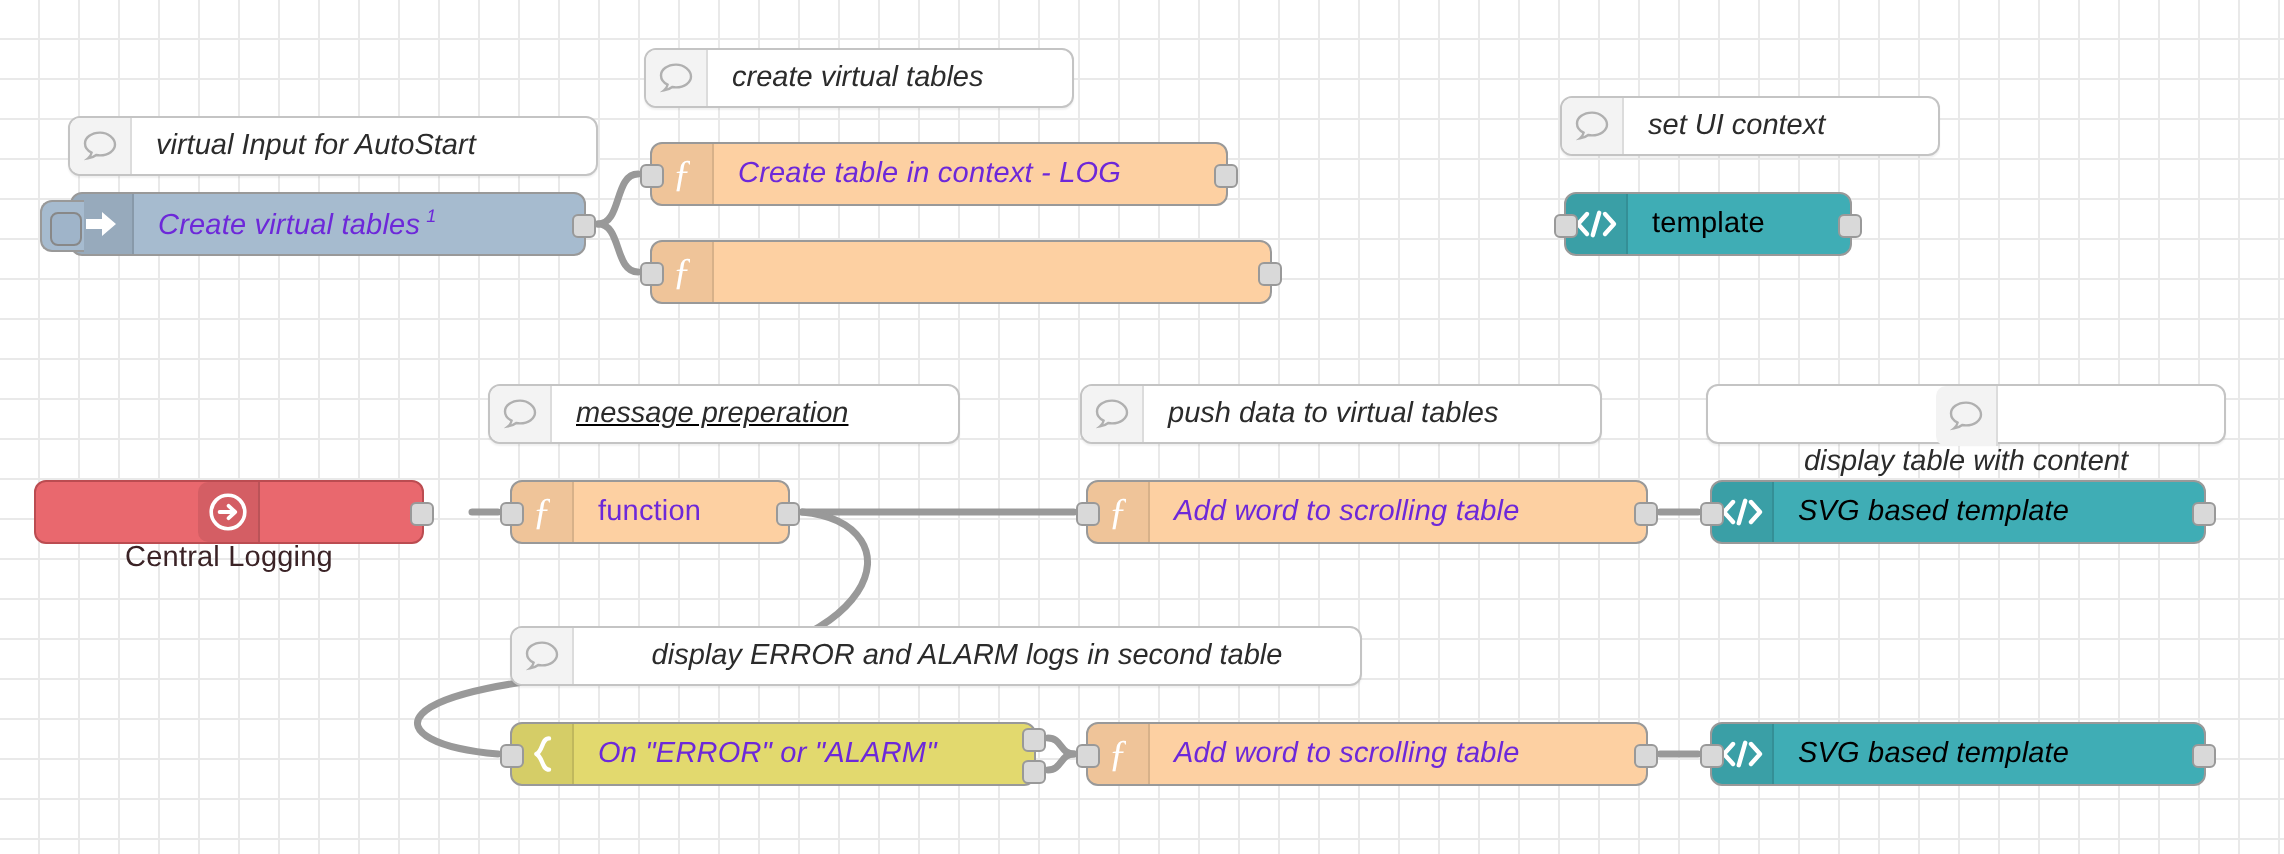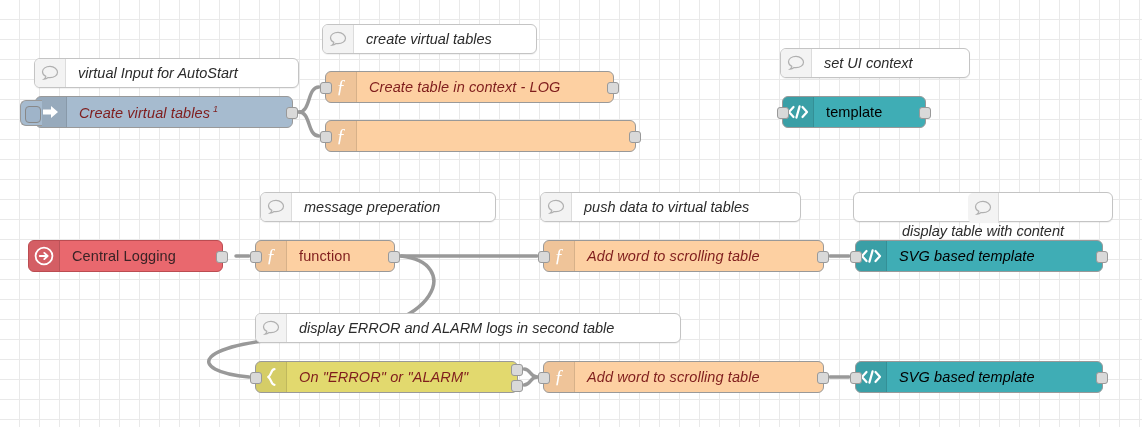--- a/index.html
+++ b/index.html
@@ -60,21 +60,21 @@
     border-right: 1px solid rgba(0,0,0,0.10);
     border-top-left-radius: 5px;
     border-bottom-left-radius: 5px;
     background: rgba(0,0,0,0.06);
   }
   .node .label {
     flex: 1 1 auto;
     padding: 0 12px 0 12px;
     font-size: 14.5px;
     font-style: italic;
-    color: #7f1d1d;
+    color: #6d28d9;
     white-space: nowrap;
     letter-spacing: 0.1px;
   }
   .node .label.plain { font-style: normal; }
   .node .label sup {
     font-size: 9px;
     font-style: italic;
     vertical-align: super;
     margin-left: 3px;
   }
@@ -203,21 +203,21 @@
 
   <div class="comment" style="left:780px; top:48px; width:190px;">
     <span class="icon-box">
       <svg class="glyph" width="18" height="16" viewBox="0 0 18 16">
         <path d="M9 1.3C4.8 1.3 1.5 3.7 1.5 6.7c0 1.9 1.3 3.6 3.3 4.6-.2 1.1-.9 2.2-1.8 2.9 1.6-.2 3.1-.9 4.1-1.7.6.1 1.3.2 1.9.2 4.2 0 7.5-2.4 7.5-5.4S13.2 1.3 9 1.3z" fill="none" stroke="#b0b0b0" stroke-width="1.2"></path>
       </svg>
     </span>
     <span class="label">set UI context</span>
   </div>
 
-  <div class="comment" style="left:260px; top:192px; width:236px;">
+  <div class="comment" style="left:244px; top:192px; width:236px;text-decoration:underline;">
     <span class="icon-box">
       <svg class="glyph" width="18" height="16" viewBox="0 0 18 16">
         <path d="M9 1.3C4.8 1.3 1.5 3.7 1.5 6.7c0 1.9 1.3 3.6 3.3 4.6-.2 1.1-.9 2.2-1.8 2.9 1.6-.2 3.1-.9 4.1-1.7.6.1 1.3.2 1.9.2 4.2 0 7.5-2.4 7.5-5.4S13.2 1.3 9 1.3z" fill="none" stroke="#b0b0b0" stroke-width="1.2"></path>
       </svg>
     </span>
     <span class="label">message preperation</span>
   </div>
 
   <div class="comment" style="left:540px; top:192px; width:261px;">
     <span class="icon-box">
@@ -230,21 +230,21 @@
 
   <div class="comment" style="left:853px; top:192px; width:260px;flex-direction:column;">
     <span class="icon-box">
       <svg class="glyph" width="18" height="16" viewBox="0 0 18 16">
         <path d="M9 1.3C4.8 1.3 1.5 3.7 1.5 6.7c0 1.9 1.3 3.6 3.3 4.6-.2 1.1-.9 2.2-1.8 2.9 1.6-.2 3.1-.9 4.1-1.7.6.1 1.3.2 1.9.2 4.2 0 7.5-2.4 7.5-5.4S13.2 1.3 9 1.3z" fill="none" stroke="#b0b0b0" stroke-width="1.2"></path>
       </svg>
     </span>
     <span class="label">display table with content</span>
   </div>
 
-  <div class="comment" style="left:255px; top:313px; width:426px;">
+  <div class="comment" style="left:255px; top:313px; width:426px;text-align:center;">
     <span class="icon-box">
       <svg class="glyph" width="18" height="16" viewBox="0 0 18 16">
         <path d="M9 1.3C4.8 1.3 1.5 3.7 1.5 6.7c0 1.9 1.3 3.6 3.3 4.6-.2 1.1-.9 2.2-1.8 2.9 1.6-.2 3.1-.9 4.1-1.7.6.1 1.3.2 1.9.2 4.2 0 7.5-2.4 7.5-5.4S13.2 1.3 9 1.3z" fill="none" stroke="#b0b0b0" stroke-width="1.2"></path>
       </svg>
     </span>
     <span class="label">display ERROR and ALARM logs in second table</span>
   </div>
 
   <div class="node n-inject" style="left:35px; top:96px; width:258px;">
     <span class="inject-btn"></span>
@@ -286,21 +286,21 @@
         <path d="M6.5 3 L2 8 L6.5 13" fill="none" stroke="#ffffff" stroke-width="2.2" stroke-linecap="round" stroke-linejoin="round"></path>
         <path d="M15.5 3 L20 8 L15.5 13" fill="none" stroke="#ffffff" stroke-width="2.2" stroke-linecap="round" stroke-linejoin="round"></path>
         <path d="M12.6 2.4 L9.4 13.6" fill="none" stroke="#ffffff" stroke-width="2.2" stroke-linecap="round"></path>
       </svg>
     </span>
     <span class="label plain">template</span>
     <span class="port in" style="top:10px;"></span>
     <span class="port out" style="top:10px;"></span>
   </div>
 
-  <div class="node n-linkin" style="left:28px; top:240px; width:195px;">
+  <div class="node n-linkin" style="left:17px; top:240px; width:195px;flex-direction:column;">
     <span class="icon-box">
       <svg class="glyph" width="20" height="20" viewBox="0 0 20 20">
         <circle cx="10" cy="10" r="8.4" fill="none" stroke="#ffffff" stroke-width="1.8"></circle>
         <path d="M5.8 10 h7.2 M10.3 6.9 L13.6 10 L10.3 13.1" fill="none" stroke="#ffffff" stroke-width="1.9" stroke-linecap="round" stroke-linejoin="round"></path>
       </svg>
     </span>
     <span class="label plain">Central Logging</span>
     <span class="port out" style="top:10px;"></span>
   </div>
 

